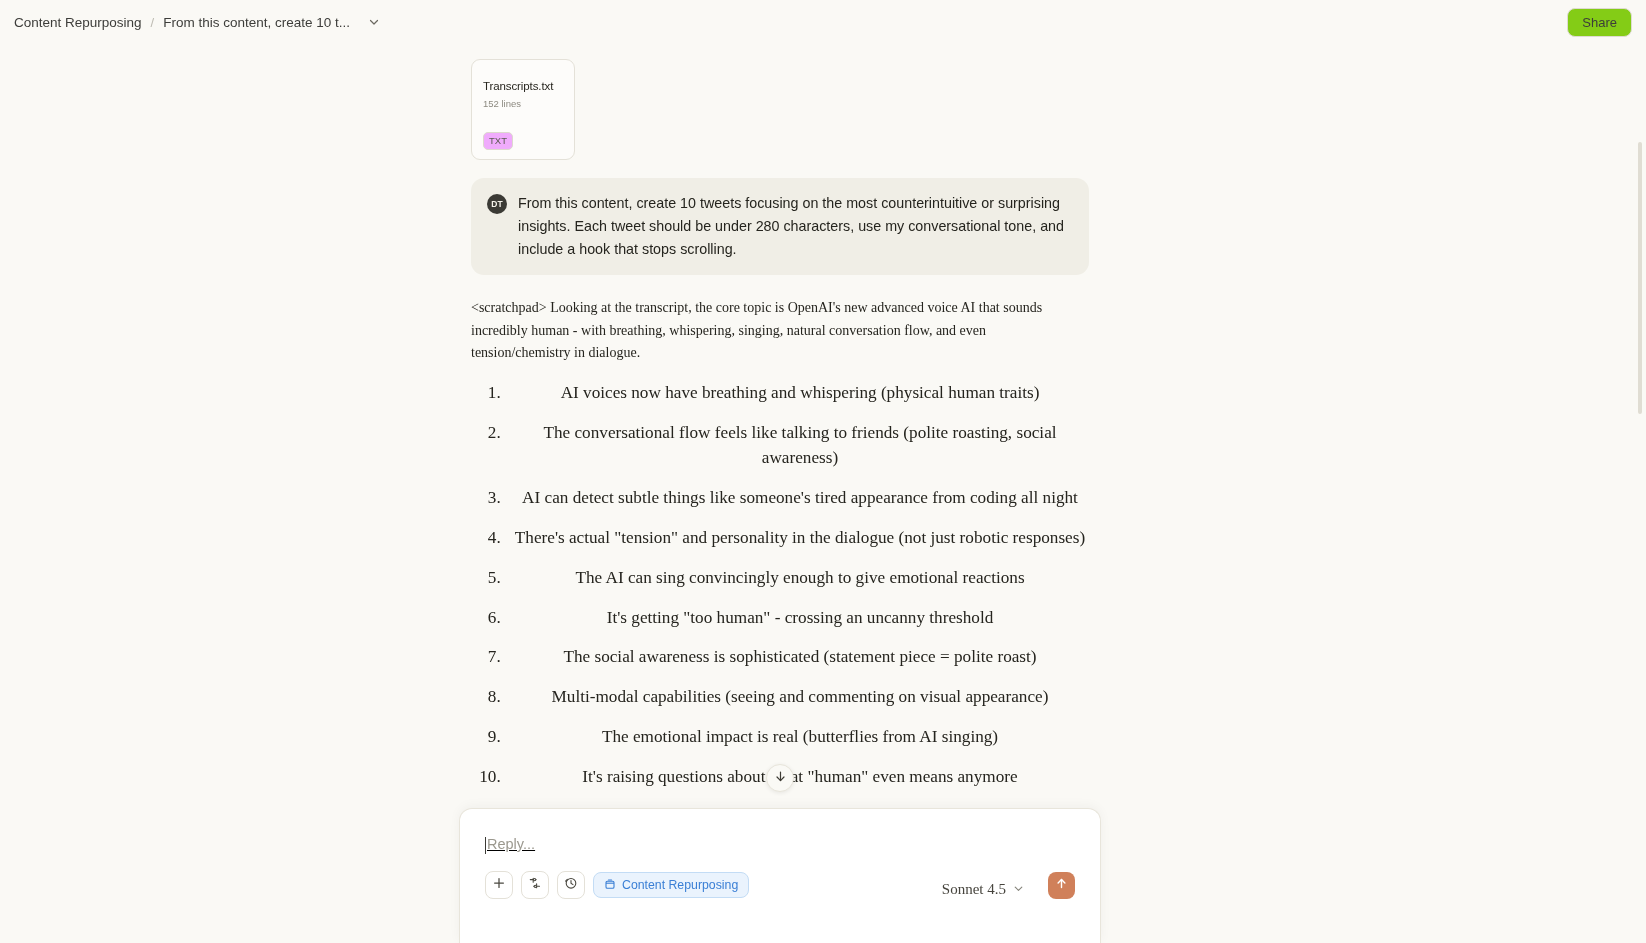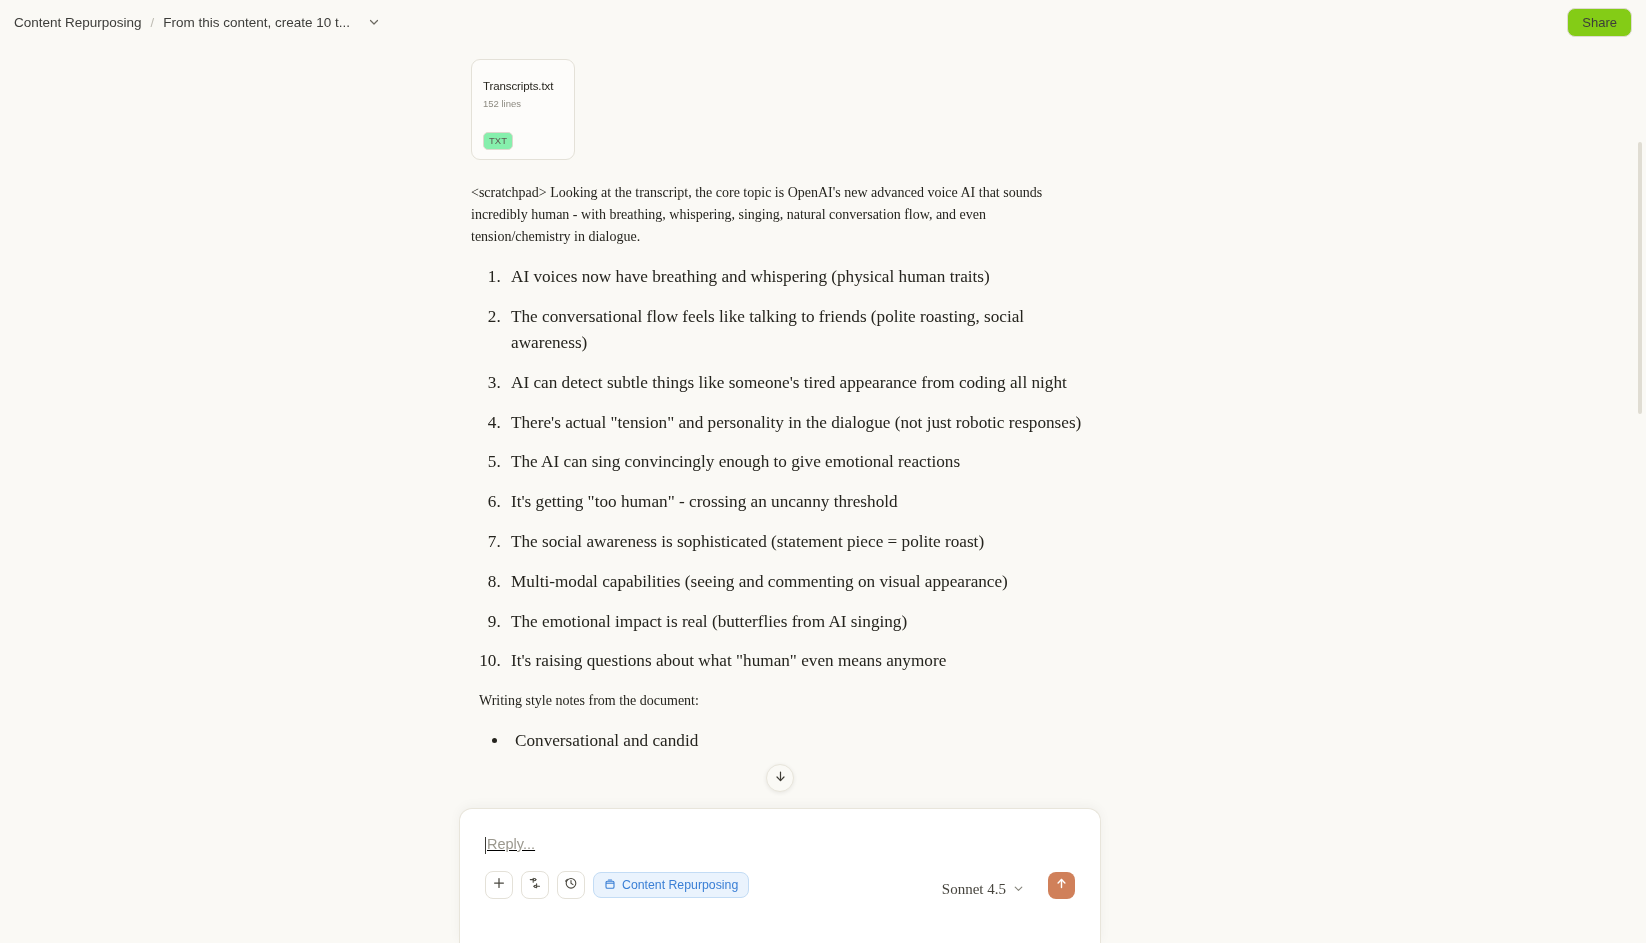--- a/index.html
+++ b/index.html
@@ -95,21 +95,21 @@
   }
   .file-badge {
     position: absolute;
     left: 11px;
     bottom: 9px;
     border: 1px solid #ddd9ce;
     border-radius: 5px;
     font-size: 9.5px;
     color: #5c5a52;
     padding: 2px 5px;
-    background: #86efac;
+    background: #f0abfc;
     line-height: 1.25;
   }
 
   
   .user-bubble {
     margin-top: 18px;
     background: #f0eee6;
     border-radius: 13px;
     padding: 14px 18px 14px 16px;
     display: flex;
@@ -152,20 +152,21 @@
   .assistant ol {
     list-style: decimal;
     margin: 0 0 16px 0;
     padding-left: 34px;
   }
   .assistant ol li {
     font-size: 17.2px;
     line-height: 1.5;
     margin-bottom: 14px;
     padding-left: 6px;
+    text-align: center;
   }
   .assistant ul {
     list-style: disc;
     margin: 0 0 16px 0;
     padding-left: 38px;
   }
   .assistant ul li {
     font-size: 17.2px;
     line-height: 1.5;
     margin-bottom: 14px;
@@ -323,20 +324,24 @@
 <div class="scroll-area">
 
   <div class="column">
 
     <div class="file-card">
       <div class="file-name">Transcripts.txt</div>
       <div class="file-meta">152 lines</div>
       <div class="file-badge">TXT</div>
     </div>
 
+    <div class="user-bubble">
+      <div class="avatar">DT</div>
+      <div class="user-text">From this content, create 10 tweets focusing on the most counterintuitive or surprising insights. Each tweet should be under 280 characters, use my conversational tone, and include a hook that stops scrolling.</div>
+    </div>
 
     <div class="assistant">
       <p>&lt;scratchpad&gt; Looking at the transcript, the core topic is OpenAI's new advanced voice AI that sounds incredibly human - with breathing, whispering, singing, natural conversation flow, and even tension/chemistry in dialogue.</p>
       <ol>
         <li>AI voices now have breathing and whispering (physical human traits)</li>
         <li>The conversational flow feels like talking to friends (polite roasting, social awareness)</li>
         <li>AI can detect subtle things like someone's tired appearance from coding all night</li>
         <li>There's actual "tension" and personality in the dialogue (not just robotic responses)</li>
         <li>The AI can sing convincingly enough to give emotional reactions</li>
         <li>It's getting "too human" - crossing an uncanny threshold</li>

